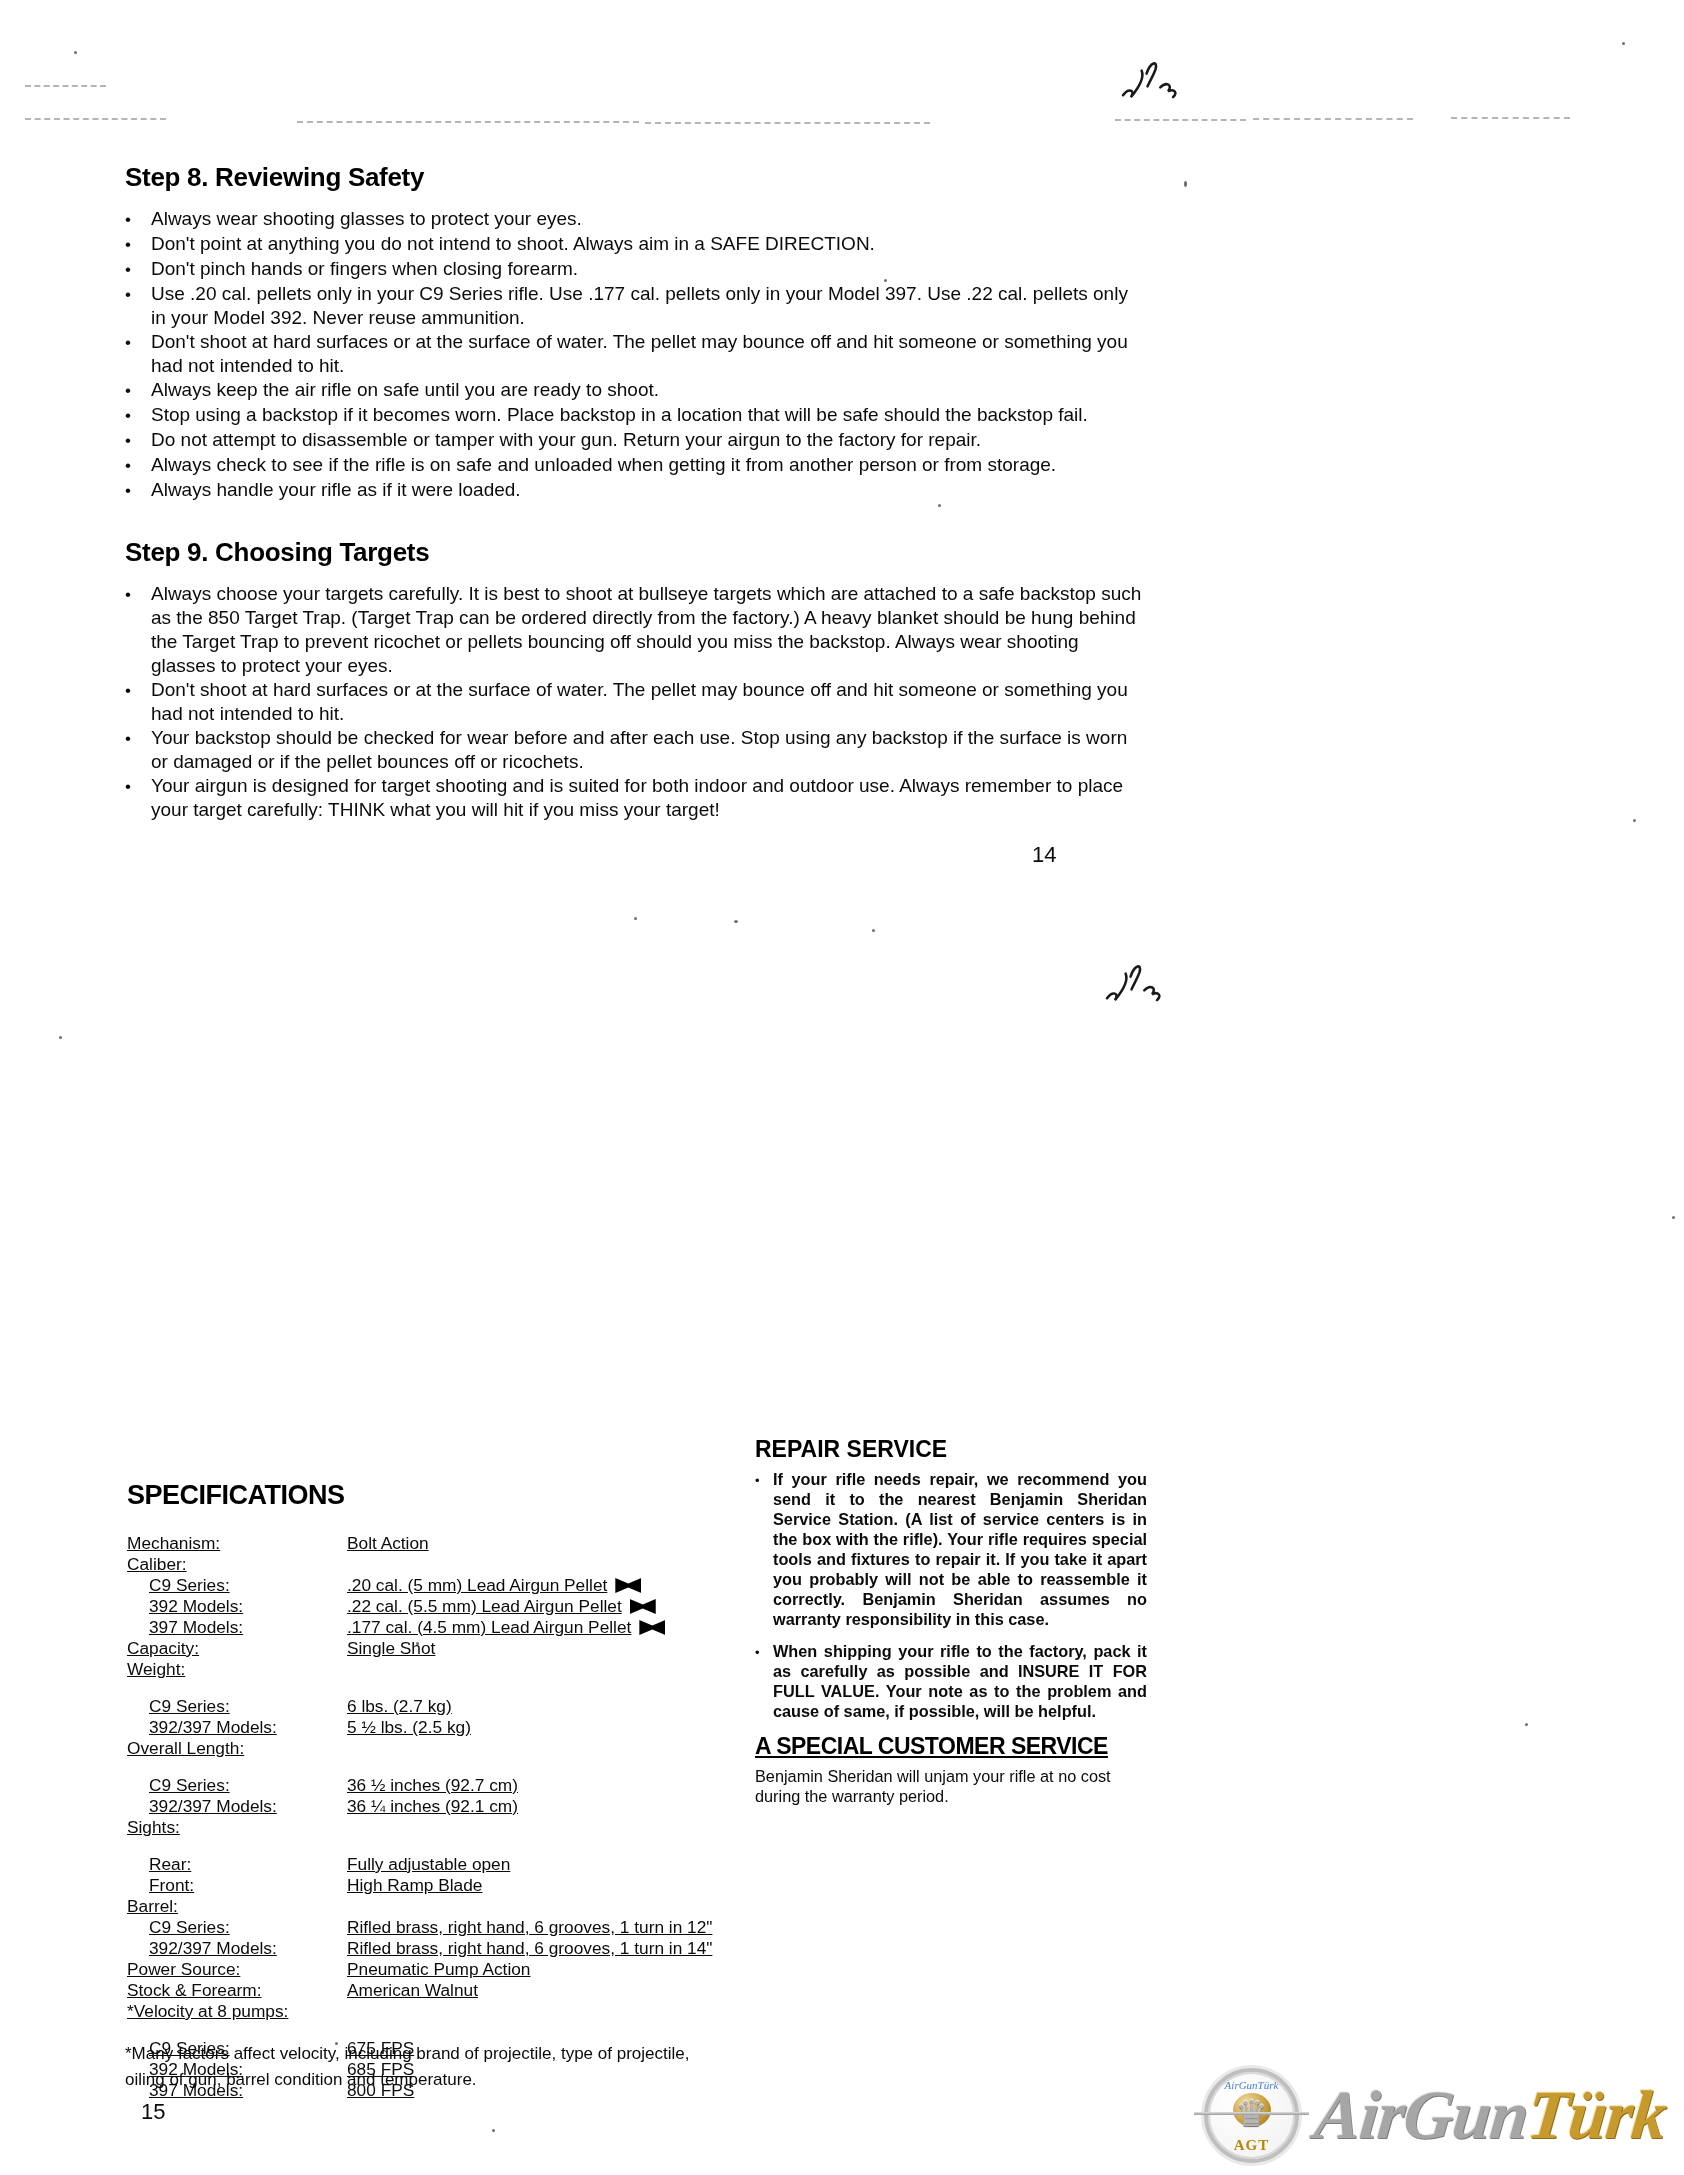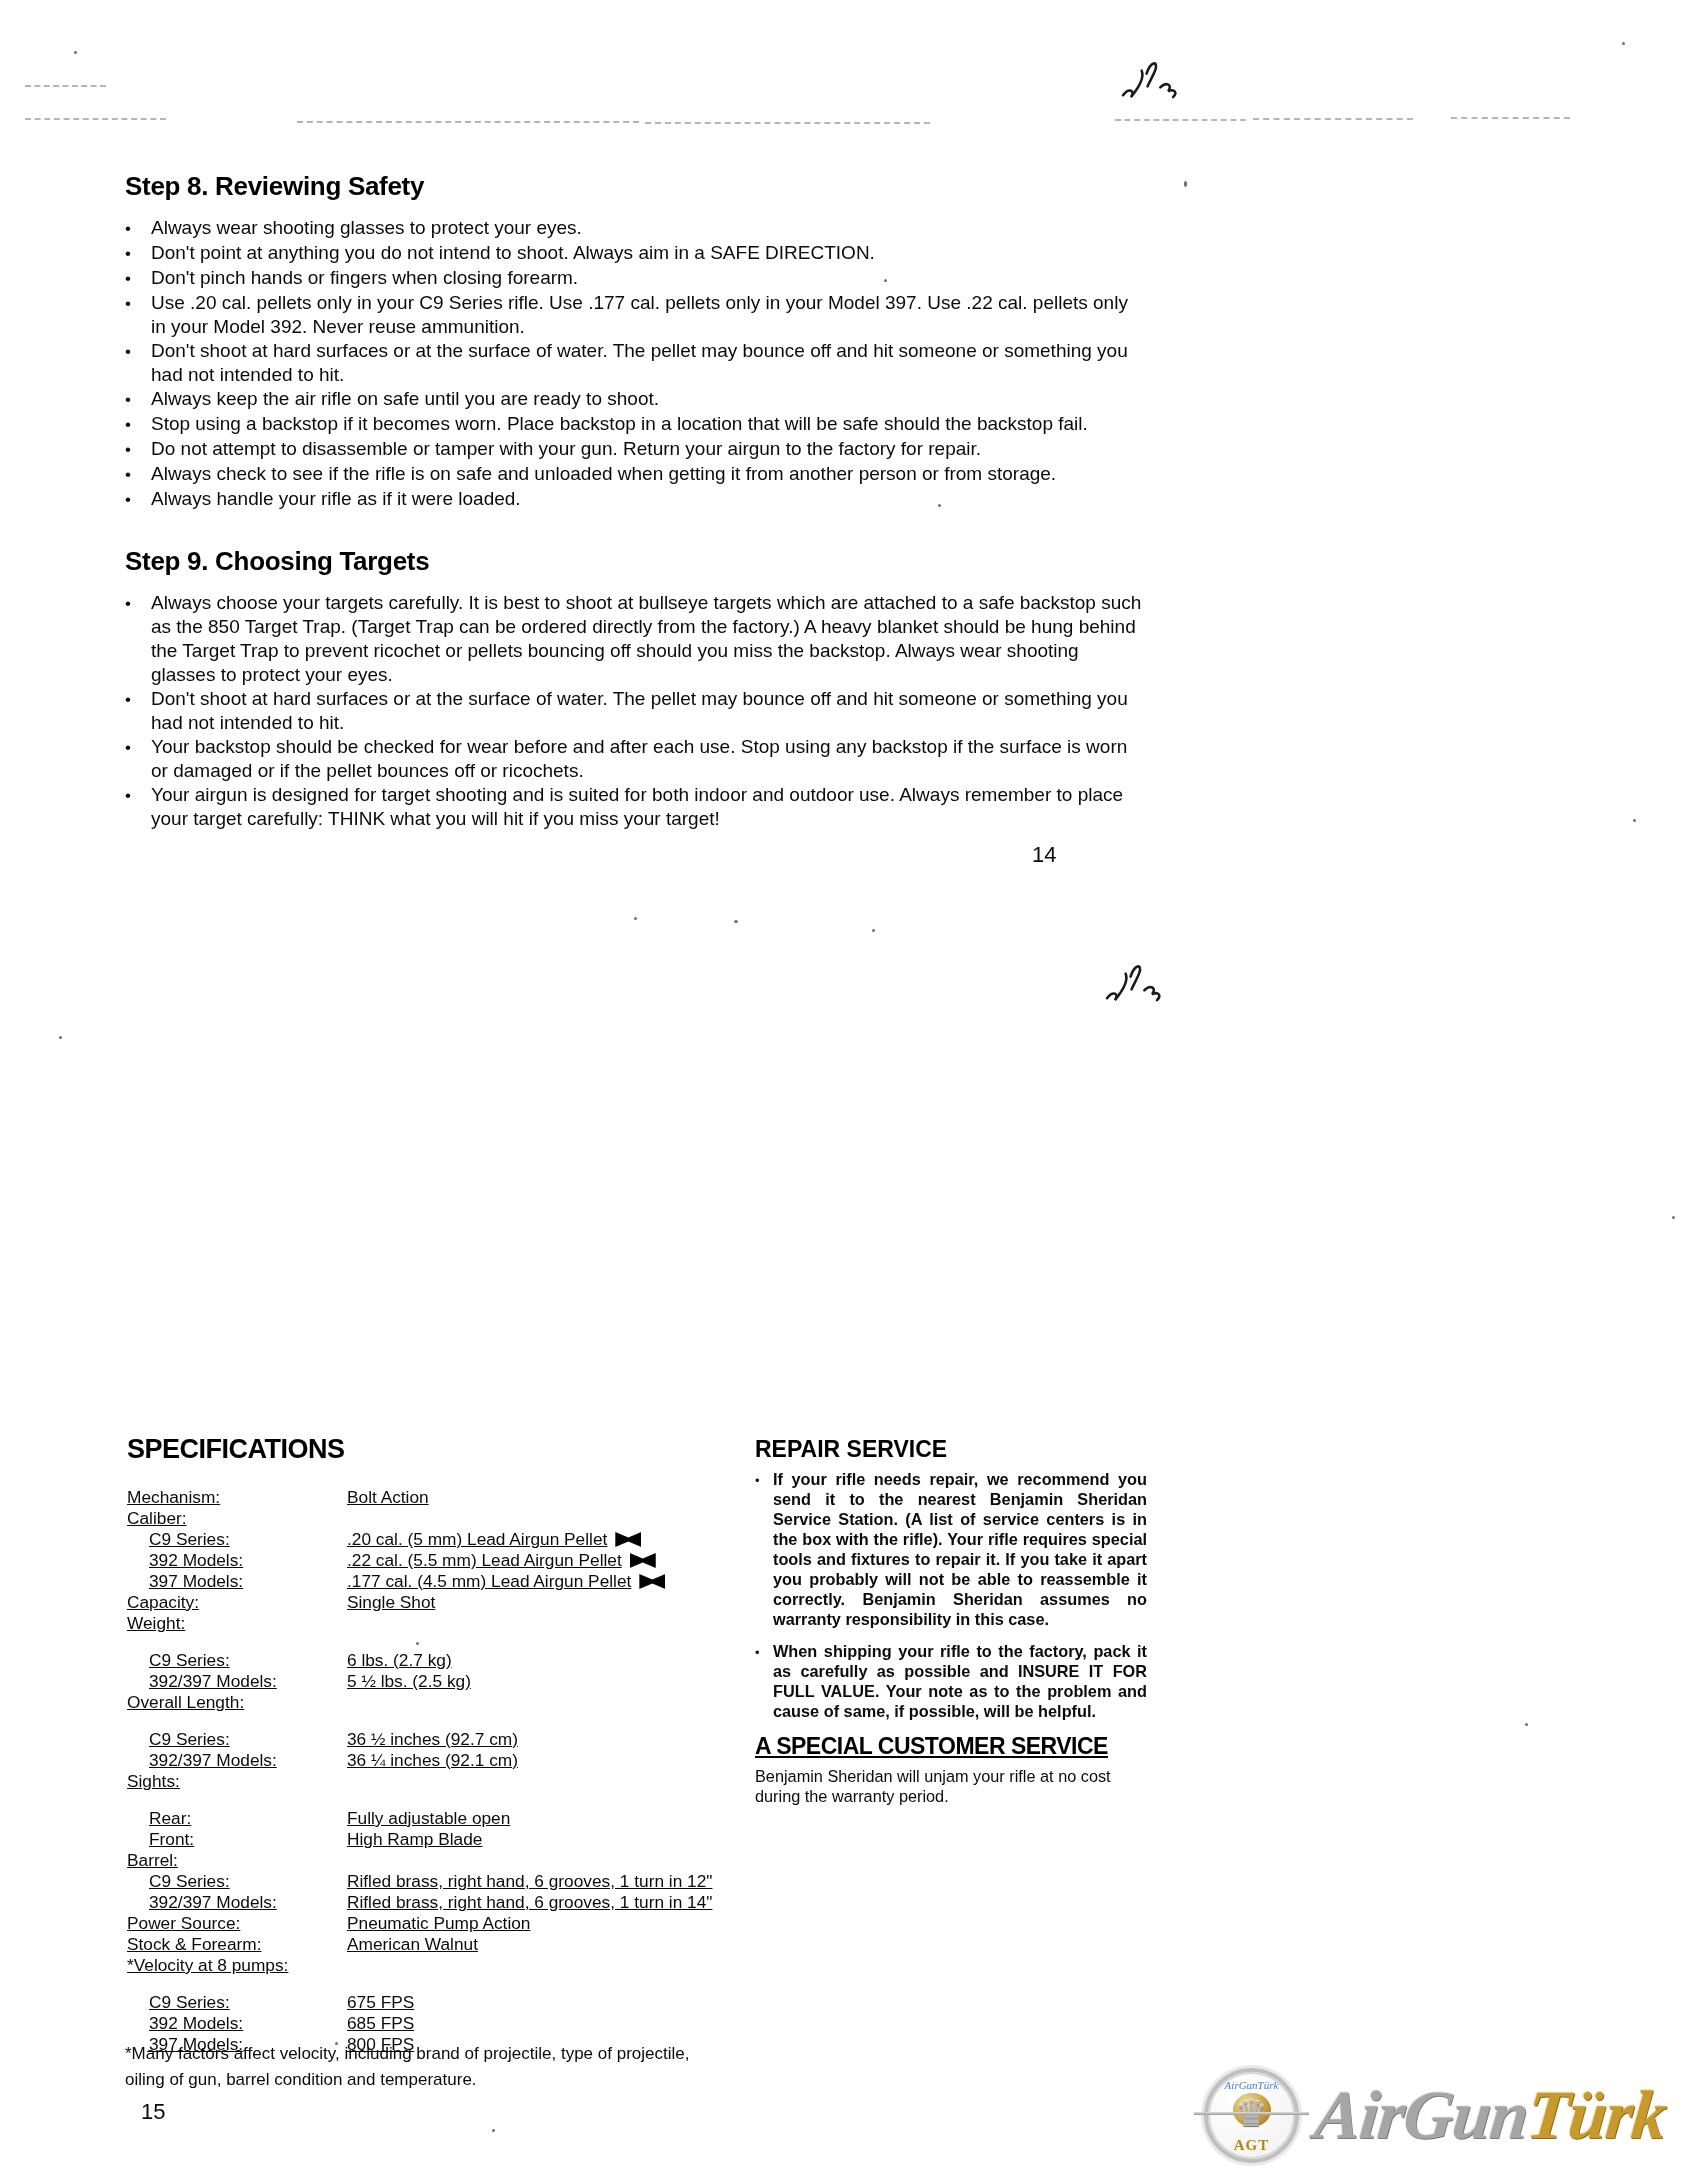--- a/index.html
+++ b/index.html
@@ -6,29 +6,29 @@
   .sheet {
     position:relative; width:1684px; height:2175px; background:#fff;
     font-family:"Liberation Sans", sans-serif; color:#0b0b0b; overflow:hidden;
   }
   
   .dashseg { position:absolute; border-top:2px dashed #8f8f8f; opacity:.65; height:0; }
   .spk { position:absolute; background:#4a4a4a; border-radius:50%; opacity:.8; }
   .scribble { position:absolute; }
   
   .p14 { position:absolute; left:125px; top:158px; width:1020px; }
-  .p14 h1 { font-size:26px; font-weight:bold; margin:13px 0 14px 0; letter-spacing:-0.3px; color:#000; }
+  .p14 h1 { font-size:26px; font-weight:bold; margin:4px 0 14px 0; letter-spacing:-0.3px; color:#000; }
   .p14 h1.step9 { margin-top:34px; }
   .bullet { display:flex; font-size:19px; line-height:24px; }
   .bm { width:26px; flex:none; }
   .bm::before { content:"\2022"; font-size:17px; }
   .bt { flex:1; }
   .pnum14 { position:absolute; left:1032px; top:842px; font-size:22px; }
   
-  .specs { position:absolute; left:127px; top:1434px; width:634px; }
+  .specs { position:absolute; left:127px; top:1480px; width:634px; }
   .specs h2 { font-size:27px; font-weight:bold; margin:0 0 22px 0; letter-spacing:-0.5px; color:#000; }
   .srow { display:flex; font-size:17.3px; line-height:21px;text-decoration:underline; }
   .srow.gap { margin-top:16px; }
   .slabel { width:220px; flex:none; box-sizing:border-box; }
   .srow.indent .slabel { padding-left:22px; }
   .svalue { flex:1; white-space:nowrap; }
   .pellet { display:inline-block; width:26px; height:15px; background:#000; margin-left:8px; vertical-align:-2px;
             clip-path:polygon(0 0, 50% 36%, 100% 0, 100% 100%, 50% 64%, 0 100%); }
   .footnote { position:absolute; left:125px; top:2041px; width:604px; font-size:17px; line-height:26px; white-space:pre-line; }
   .pnum15 { position:absolute; left:141px; top:2099px; font-size:22px; }

